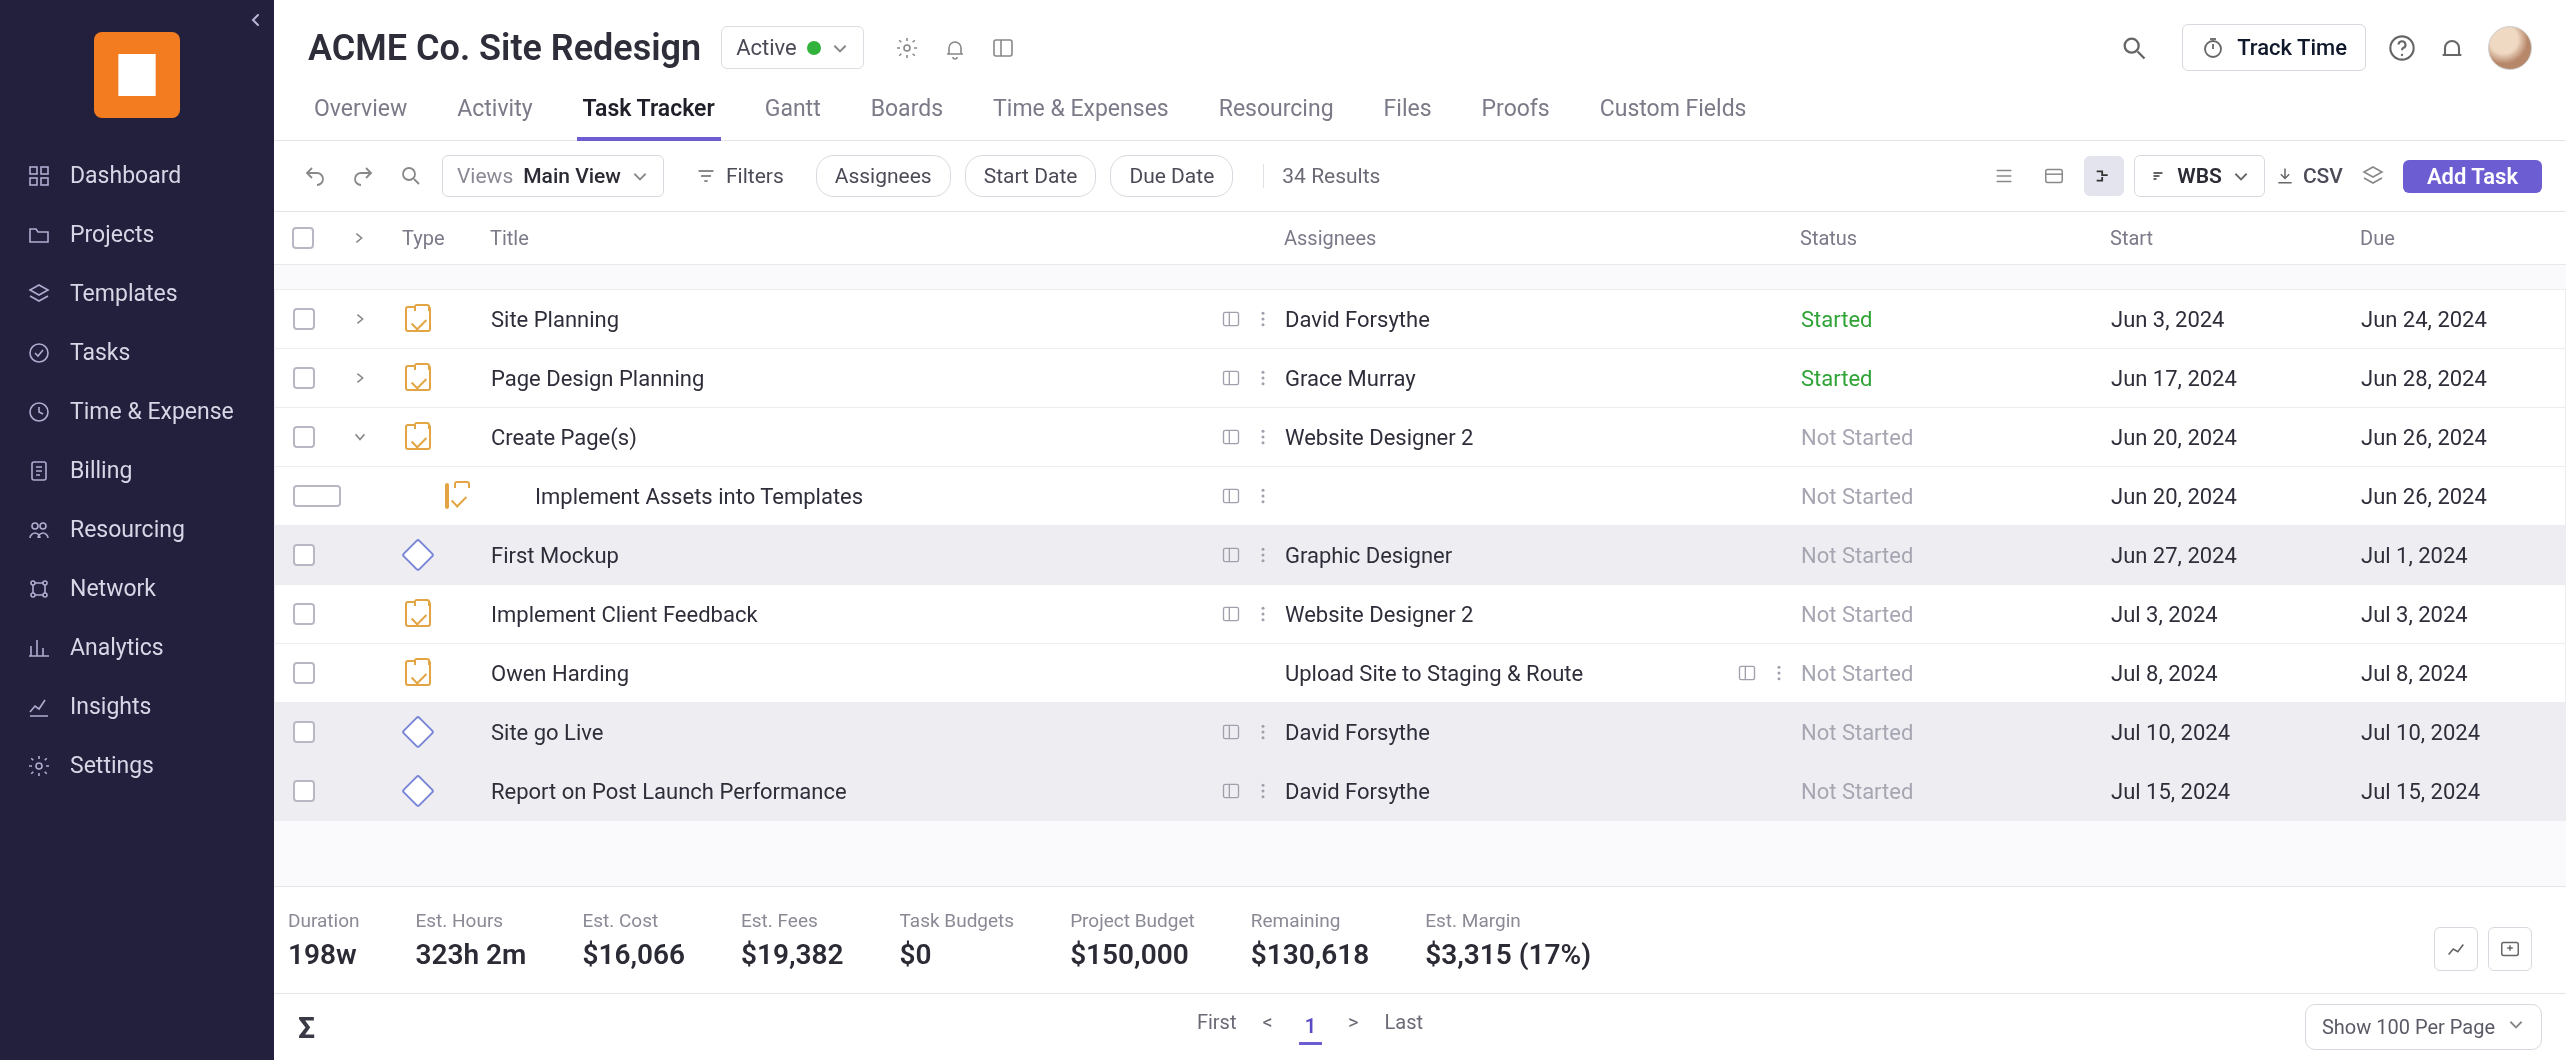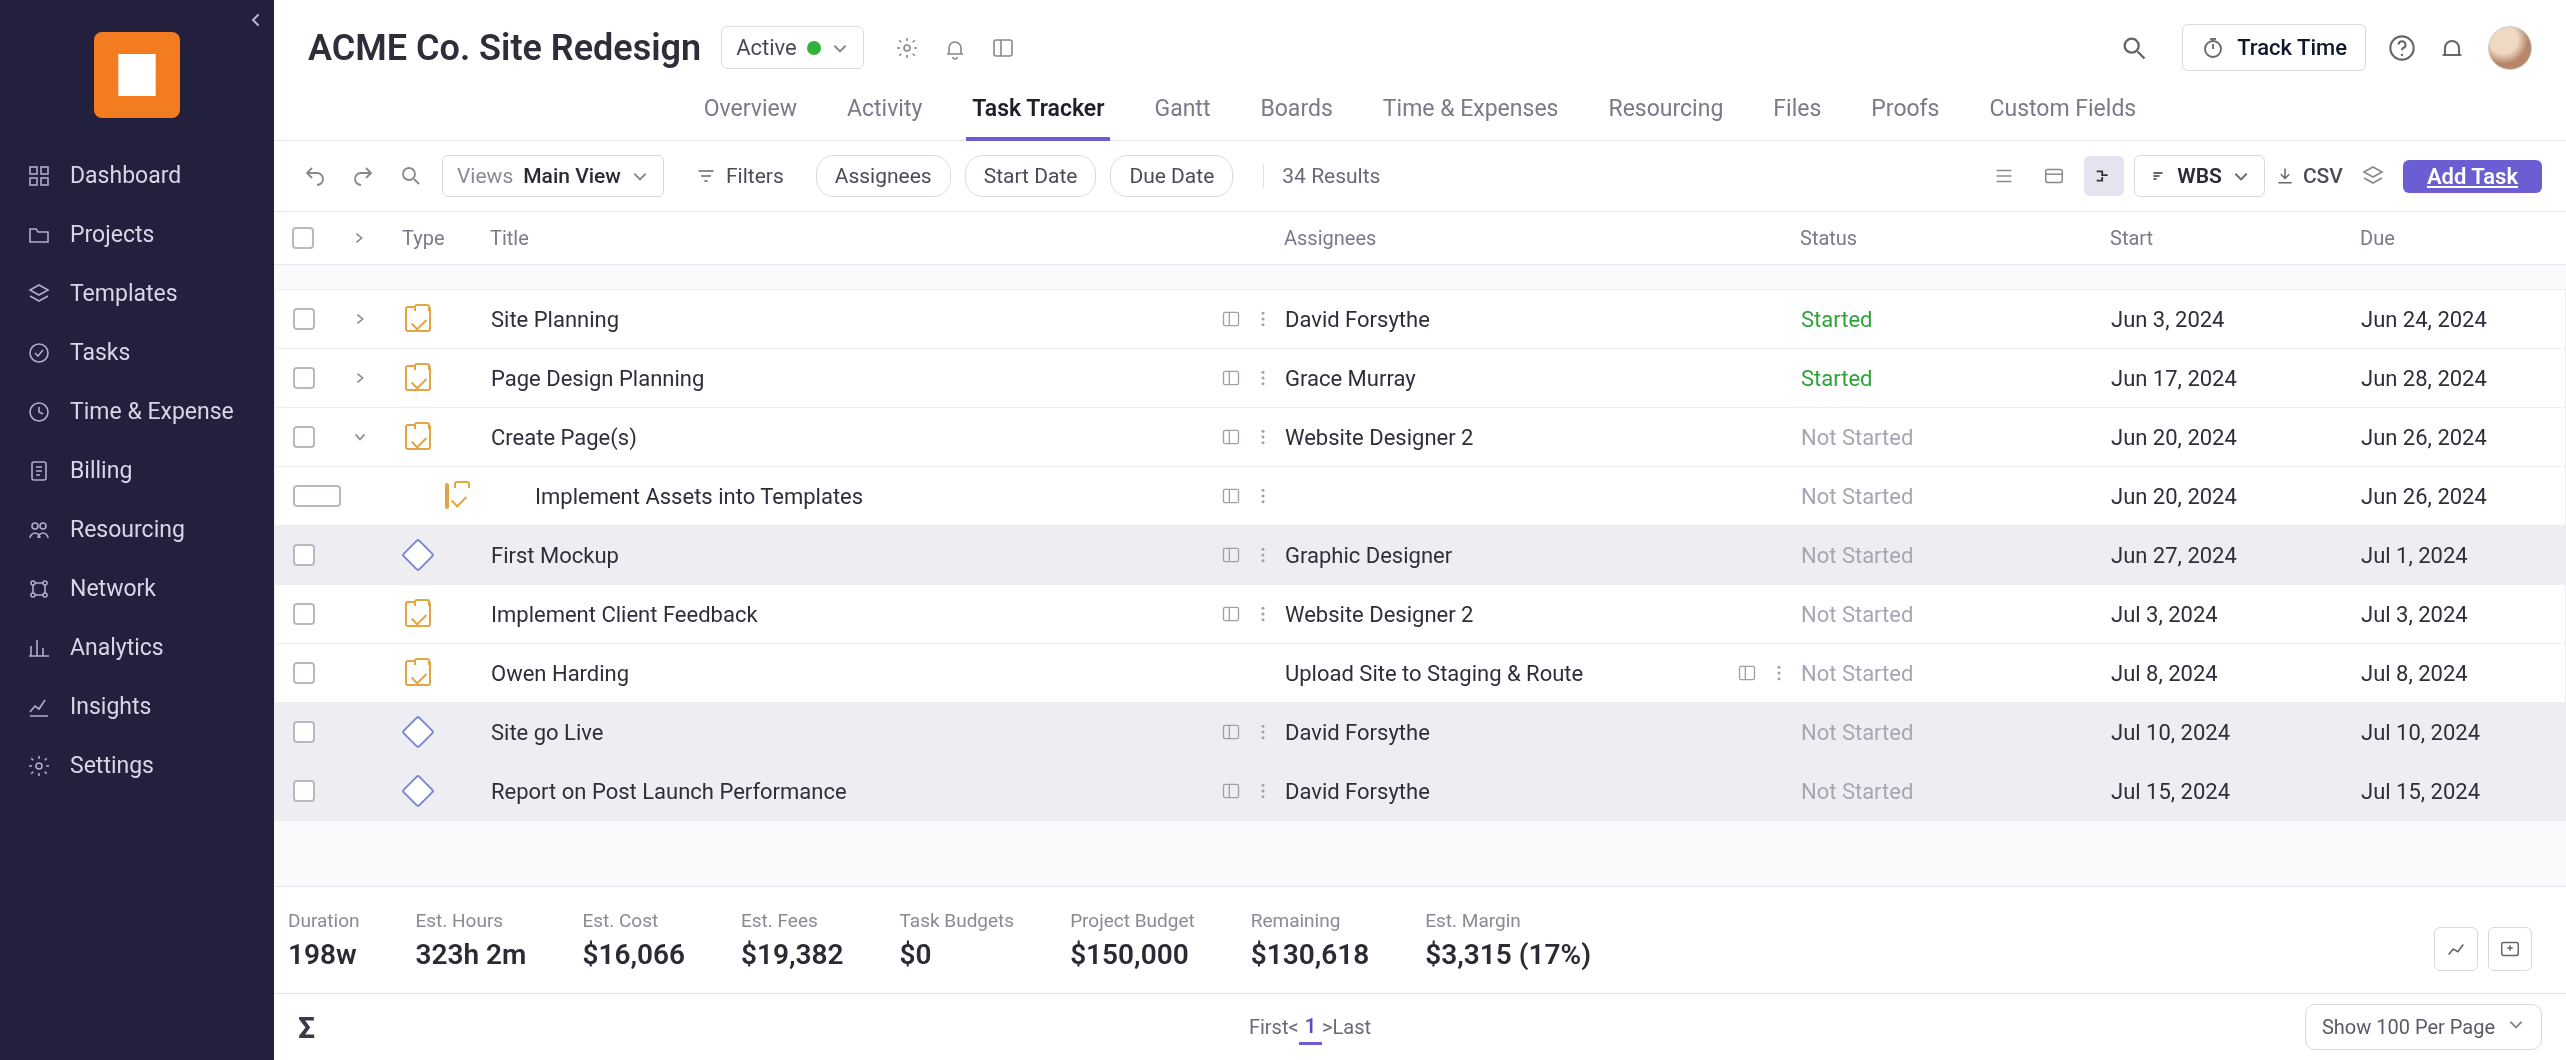--- a/index.html
+++ b/index.html
@@ -80,21 +80,20 @@
   border:1px solid #d8d8e0; border-radius:6px;
   padding:10px 18px; font-size:22px; font-weight:500; color:#0f172a;margin-left:12px;
 }
 .avatar { width:44px; height:44px; border-radius:50%; background: radial-gradient(circle at 35% 30%, #efd9c3 0 35%, #b7876a 60%); border:1px solid #ccc;}
 
 
 .tabs {
   display:flex; gap:38px;
   padding: 0 34px;
   border-bottom:1px solid #e4e4ea;
-  justify-content:center;
 }
 .tab {
   padding: 12px 6px 18px 6px;
   font-size: 23px;
   color:#7a7a88;
   cursor:pointer;
   position:relative;
 }
 .tab.active { color:#1f1f2a; font-weight:600; }
 .tab.active::after {
@@ -128,21 +127,21 @@
 .tb-togglebtn { width:40px; height:40px; display:flex; align-items:center; justify-content:center; color:#6a6a76; border-radius:6px; cursor:pointer;}
 .tb-togglebtn.active { background:#e4e4ee; color:#2b2b35;}
 .wbs {
   display:flex; align-items:center; gap:10px;
   border:1px solid #d8d8e0; border-radius:6px;
   padding:8px 14px; font-size:21px; font-weight:600; color:#2b2b35;
 }
 .csv { display:flex; align-items:center; gap:8px; color:#4b4b58; font-size:21px; font-weight:500; cursor:pointer;}
 .add-task {
   background:#6c5dd3; color:#fff; font-size:22px; font-weight:600;
-  padding:4px 24px; border-radius:6px; cursor:pointer;text-decoration:underline;
+  padding:4px 24px; border-radius:6px; cursor:pointer;
 }
 
 
 .table-wrap { flex:1; overflow:auto; background:#fafafc; }
 .thead, .trow {
   display:grid;
   grid-template-columns: 60px 50px 88px 794px 516px 310px 250px 1fr;
   align-items:center;
 }
 .thead {
@@ -196,21 +195,21 @@
 
 
 .footer {
   display:flex; align-items:center; justify-content:space-between;
   padding:10px 24px;
   border-top:1px solid #e4e4ea;
   background:#fff;
   font-size:20px; color:#5a5a66;
 }
 .footer-left{ font-size:30px; font-weight:700; color:#3a3a46;}
-.pager { display:flex; align-items:center; }
+.pager { display:flex; align-items:flex-start; gap:26px;}
 .pager .pg { cursor:pointer; color:#6a6a76;}
 .pager .current { color:#5a4bc4; font-weight:600; border-bottom:3px solid #6c5dd3; padding:4px 6px;}
 .perpage { display:flex; gap:12px; border:1px solid #d8d8e0; border-radius:10px; padding:10px 16px; cursor:pointer;}
 
 svg { display:block; }
 </style>
 </head>
 <body>
 
 <div class="app">

